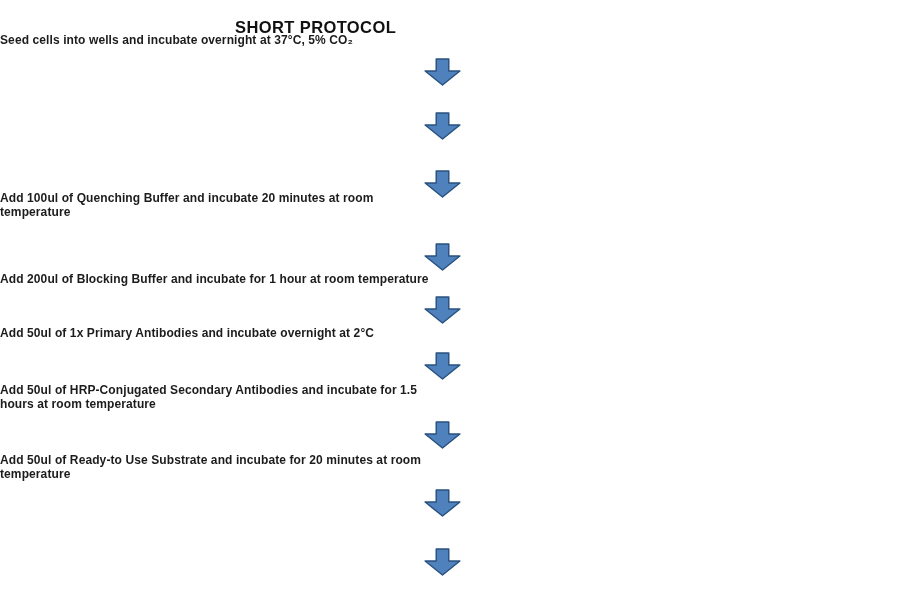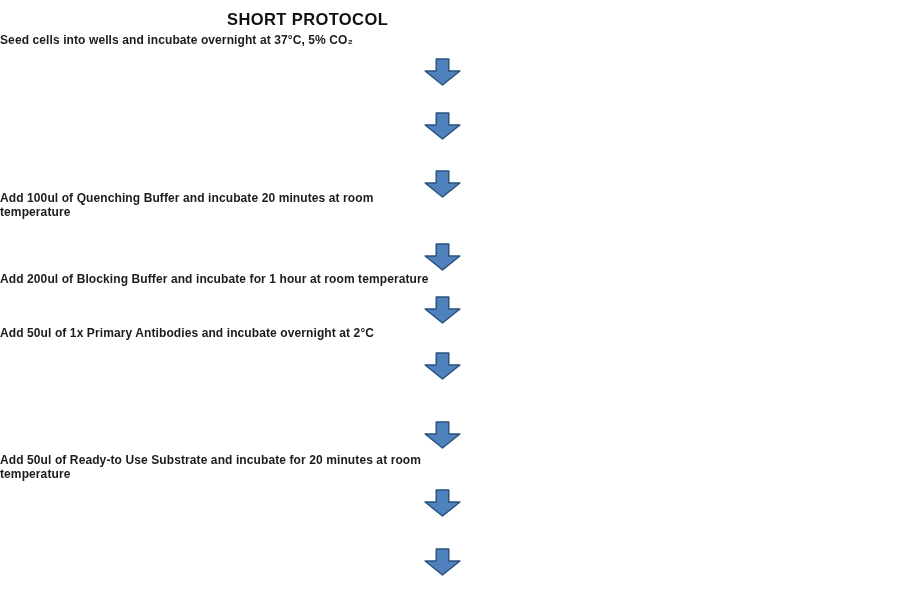--- a/index.html
+++ b/index.html
@@ -12,21 +12,21 @@
     width: 900px;
     height: 594px;
     background: #ffffff;
     overflow: hidden;
     font-family: "Liberation Sans", sans-serif;
   }
   .title {
     position: absolute;
     top: 2px;
     left: 219px;
-    margin: 8px;
+    margin: 16px;
     font-size: 16.5px;
     font-weight: 700;
     letter-spacing: 0.4px;
     color: #111111;
     white-space: nowrap;
   }
   .step {
     position: absolute;
     left: 0;
     width: 884px;
@@ -87,20 +87,22 @@
   <svg class="arrow" style="top:296px" viewBox="0 0 38 29" aria-hidden="true">
     <path d="M12.5 1 H25.5 V13.5 H37 L19 28 L1 13.5 H12.5 Z"></path>
   </svg>
 
   <div class="step" style="top:327px">Add 50ul of 1x Primary Antibodies and incubate overnight at 2°C</div>
 
   <svg class="arrow" style="top:352px" viewBox="0 0 38 29" aria-hidden="true">
     <path d="M12.5 1 H25.5 V13.5 H37 L19 28 L1 13.5 H12.5 Z"></path>
   </svg>
 
+  <div class="step" style="top:384px">Add 50ul of HRP-Conjugated Secondary Antibodies and incubate for 1.5
+hours at room temperature</div>
 
   <svg class="arrow" style="top:421px" viewBox="0 0 38 29" aria-hidden="true">
     <path d="M12.5 1 H25.5 V13.5 H37 L19 28 L1 13.5 H12.5 Z"></path>
   </svg>
 
   <div class="step" style="top:454px">Add 50ul of Ready-to Use Substrate and incubate for 20 minutes at room
 temperature</div>
 
   <svg class="arrow" style="top:489px" viewBox="0 0 38 29" aria-hidden="true">
     <path d="M12.5 1 H25.5 V13.5 H37 L19 28 L1 13.5 H12.5 Z"></path>

